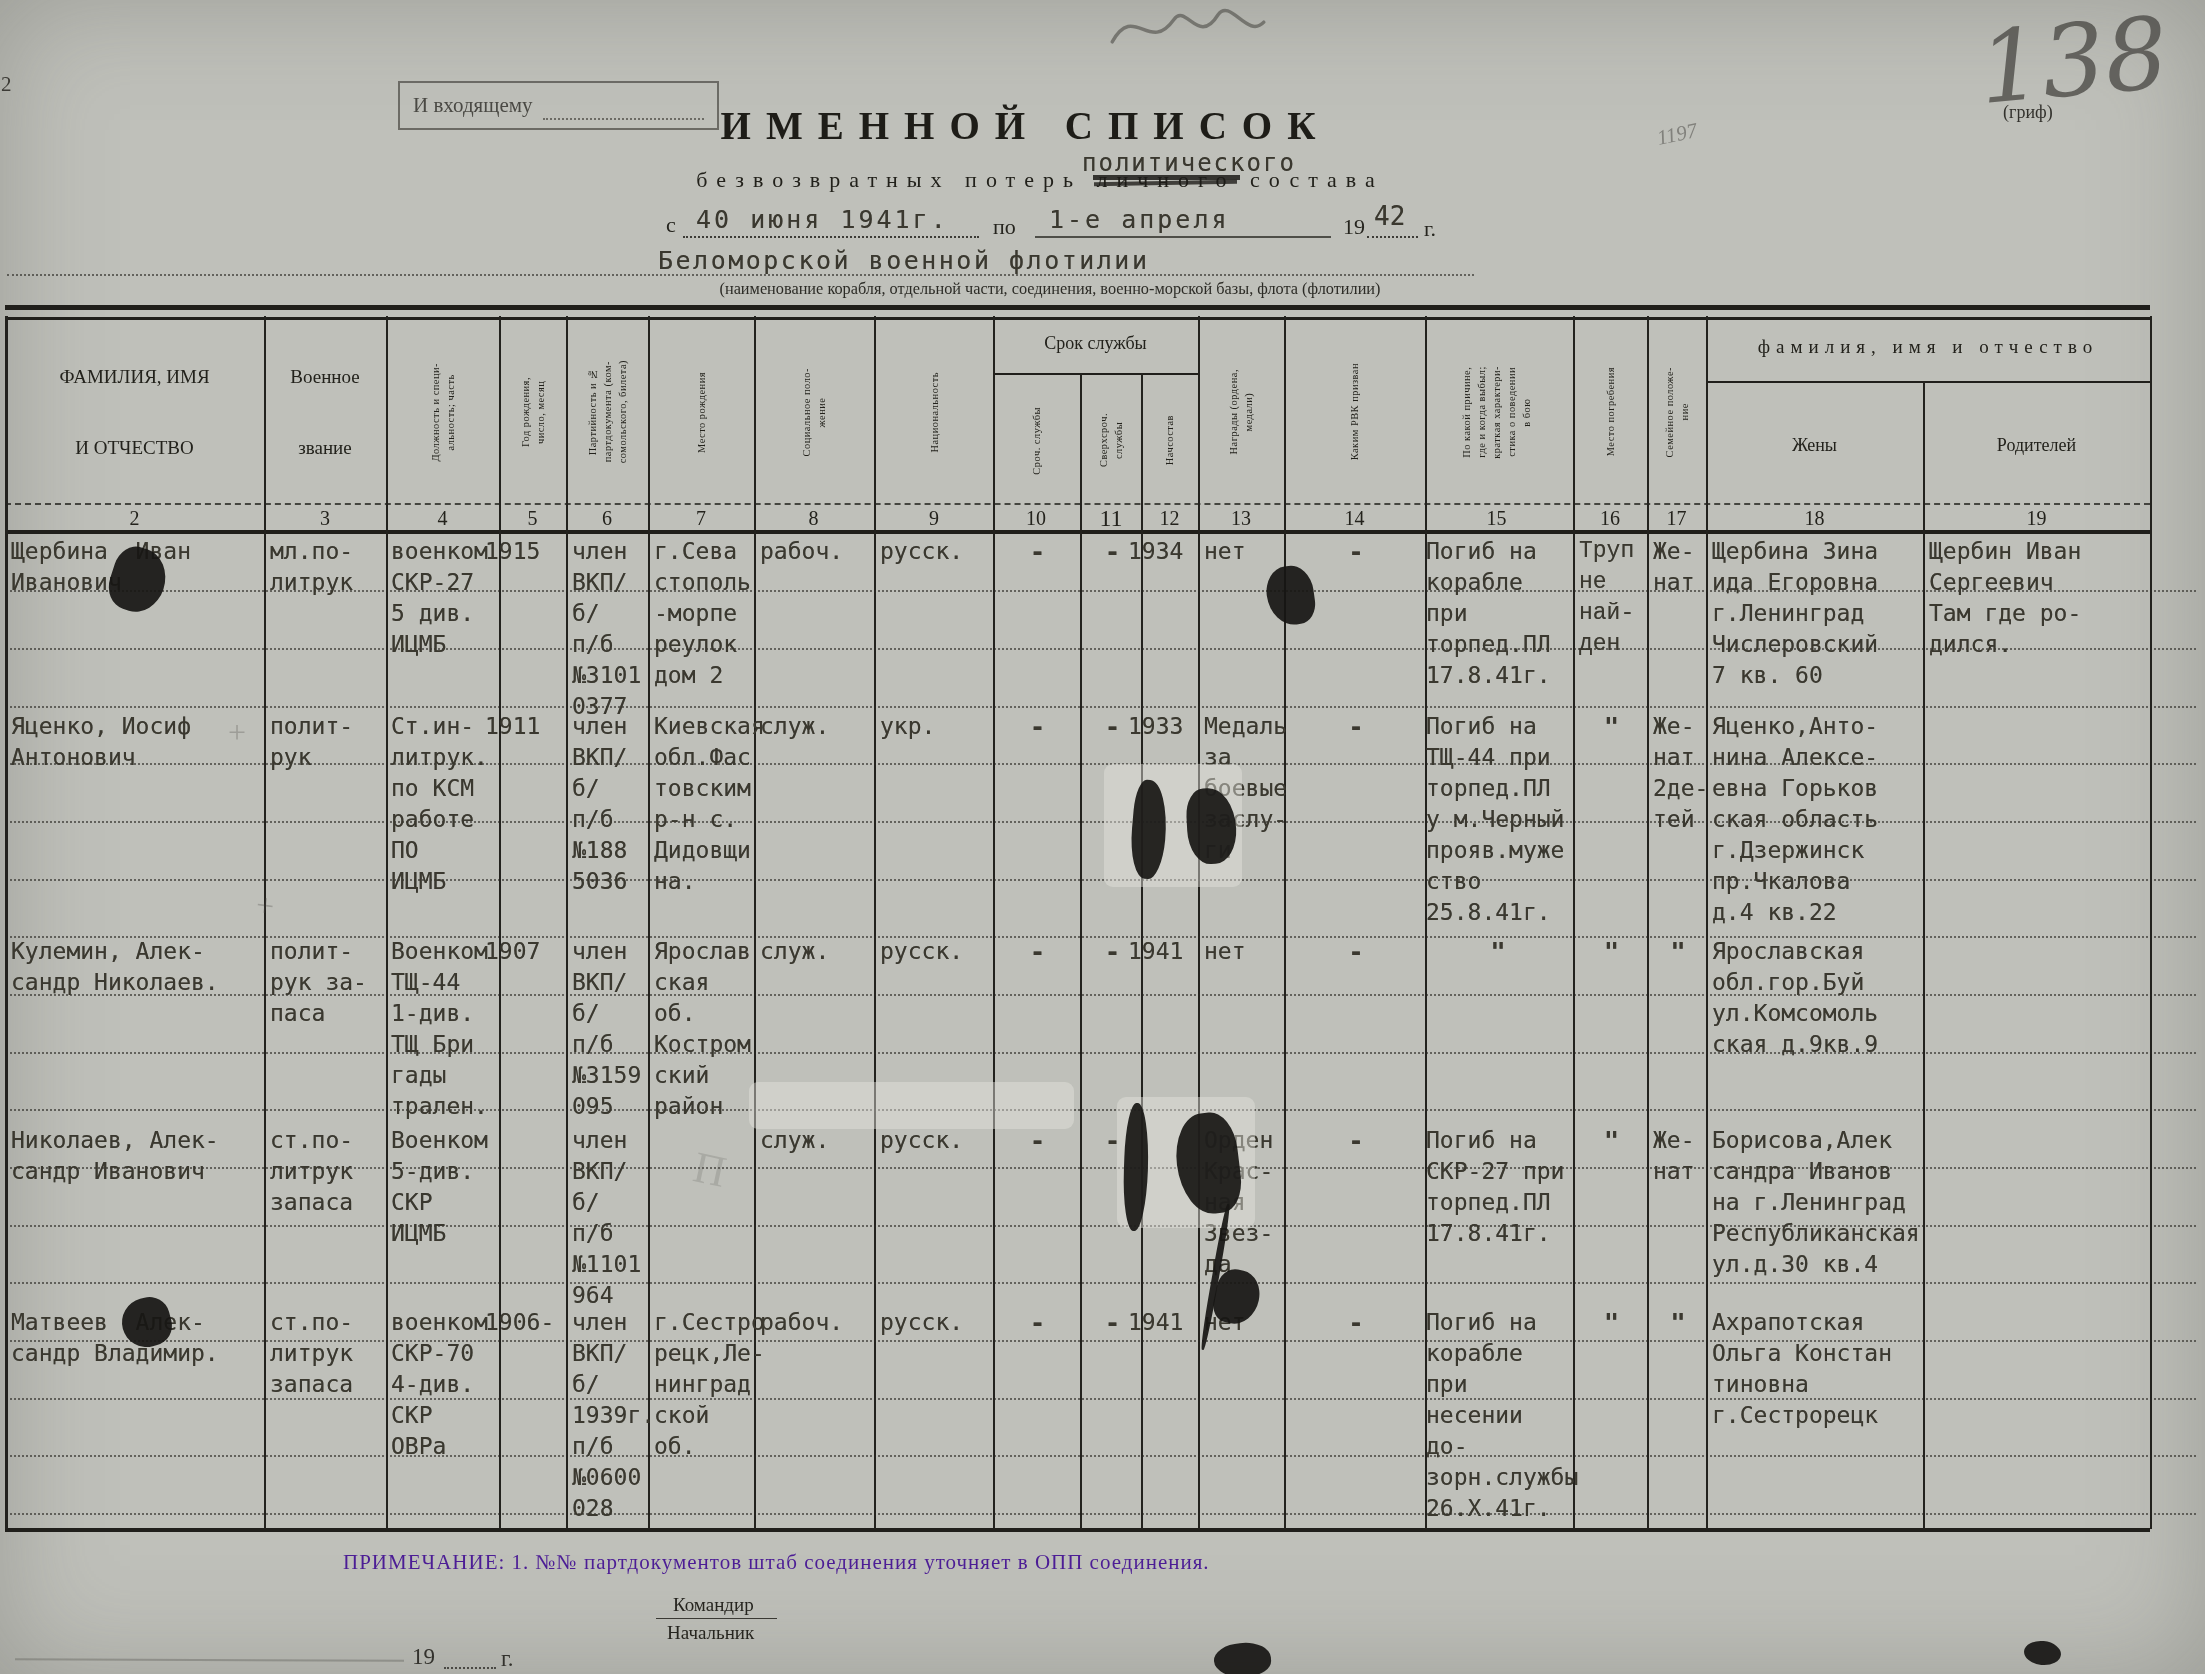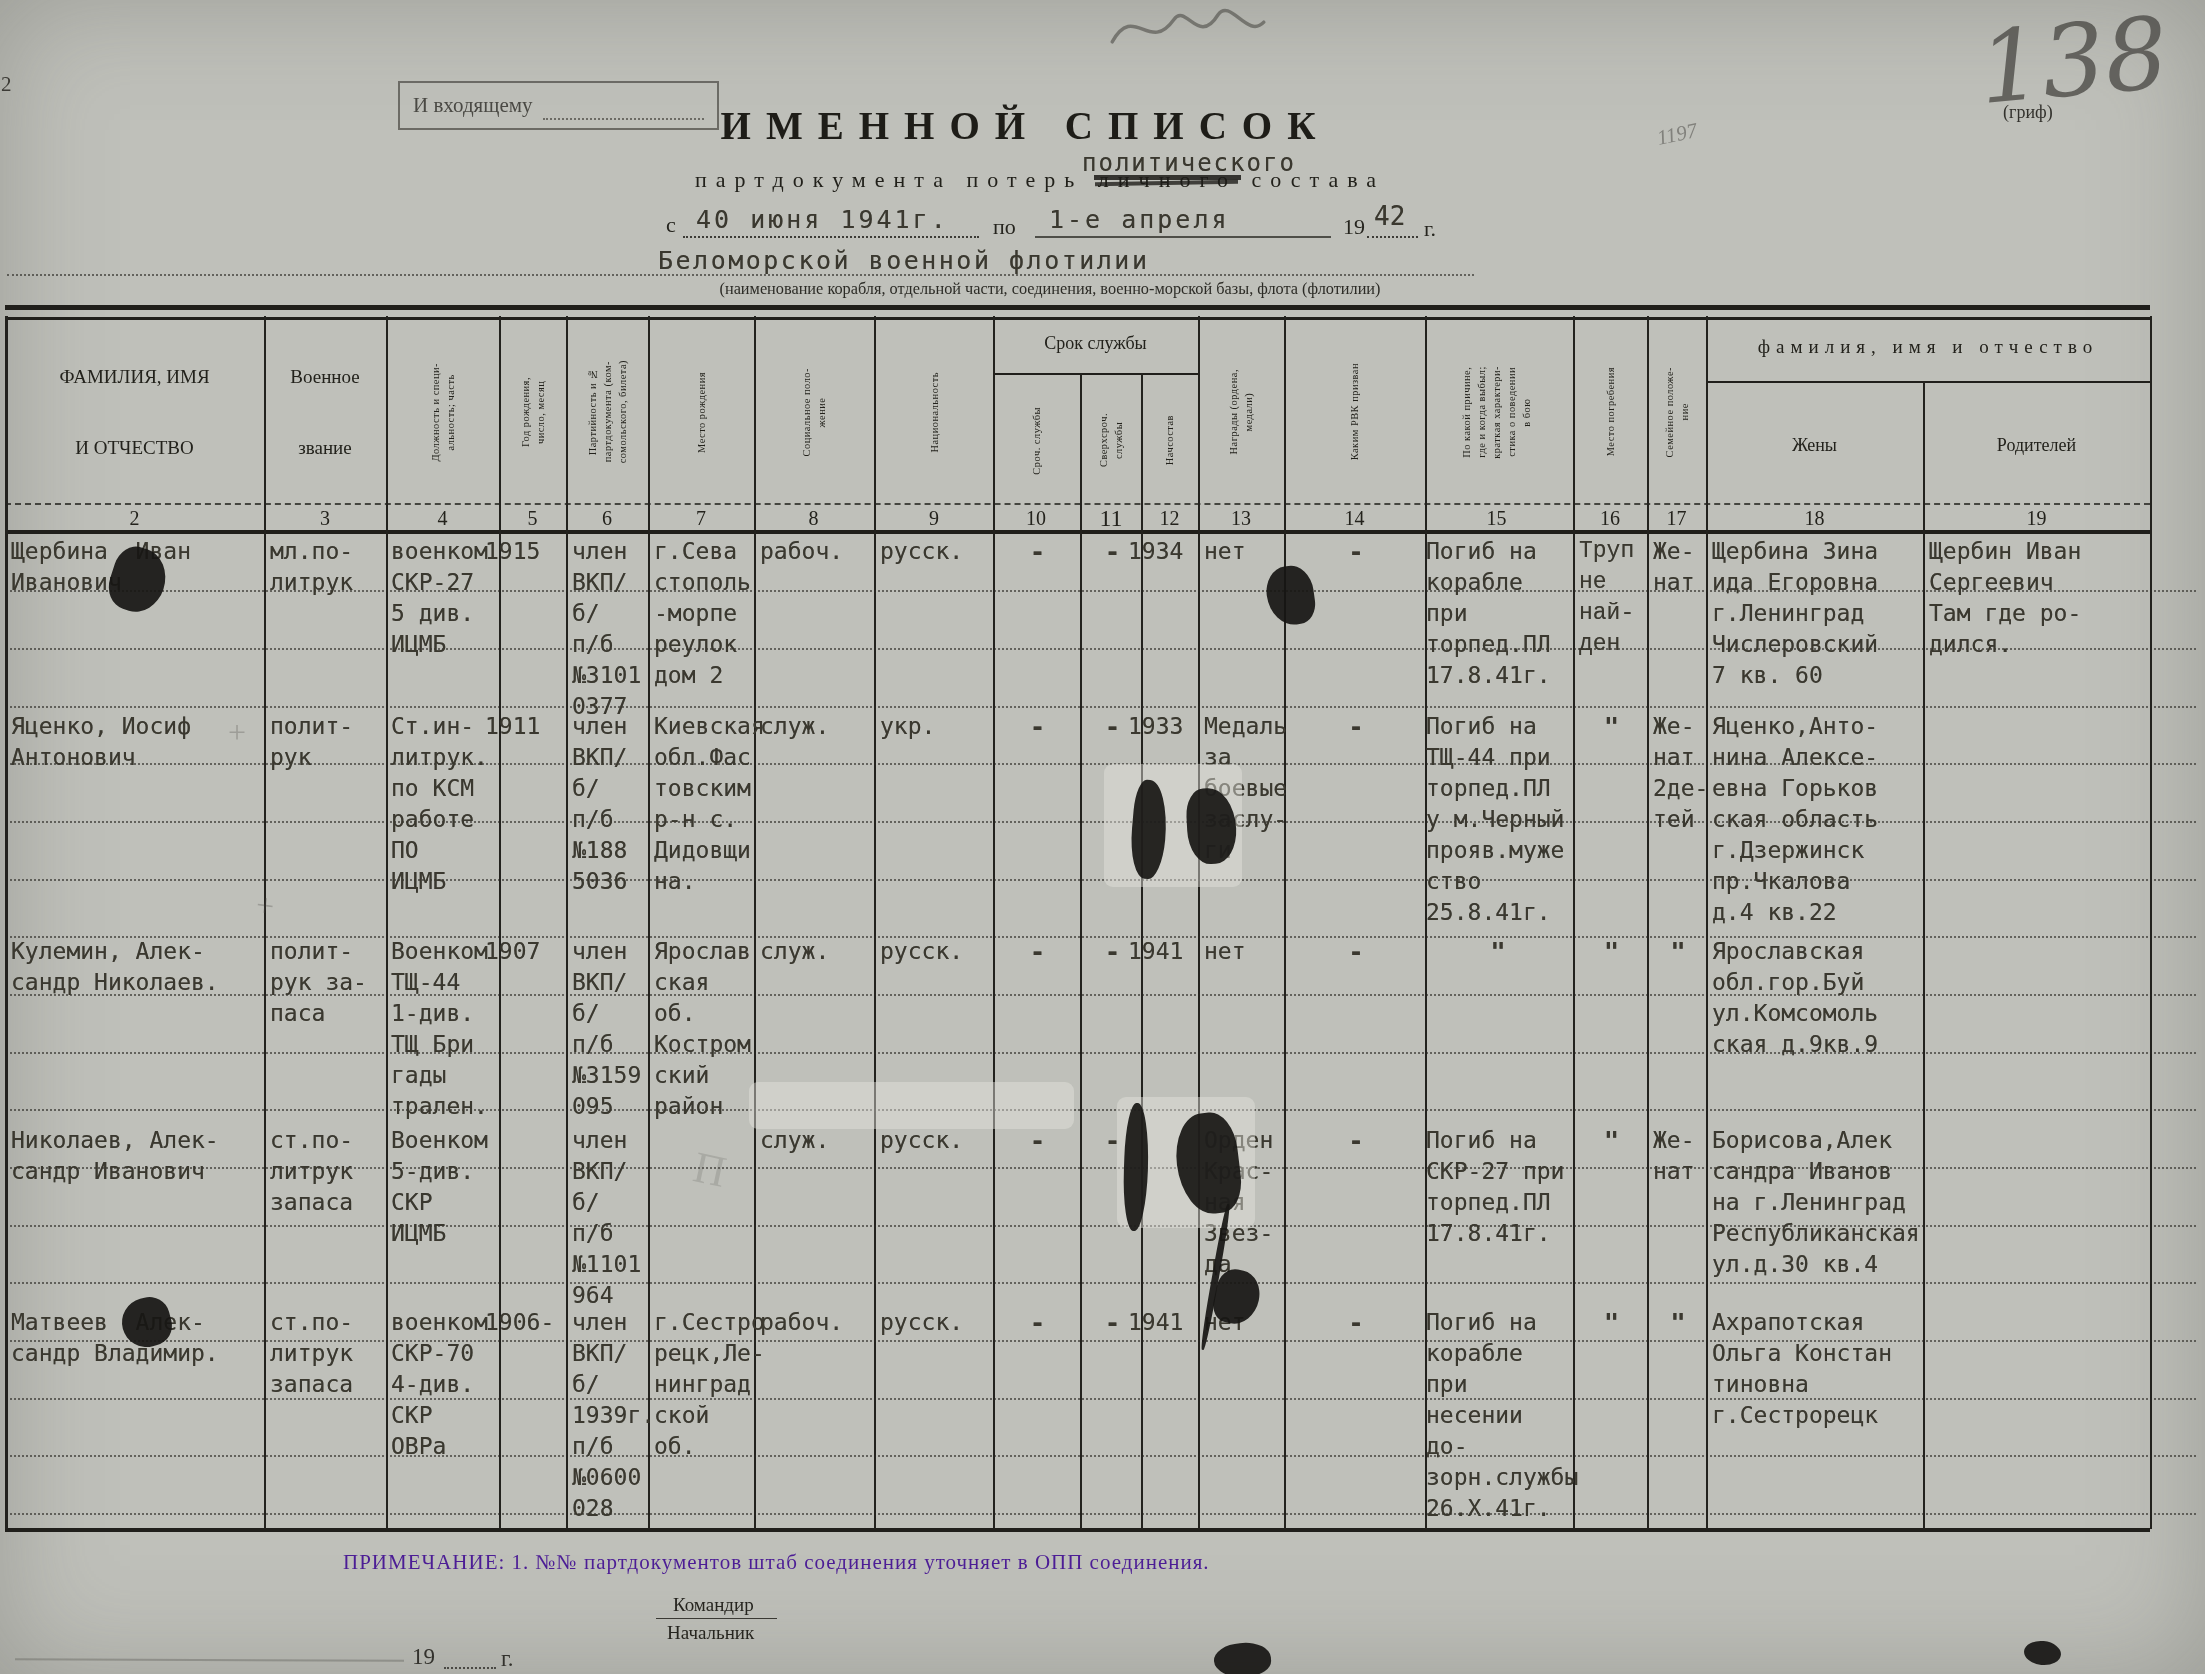--- a/index.html
+++ b/index.html
@@ -46,21 +46,21 @@
   <div class="abs" style="left:1979px;top:3px;font-size:99px;font-style:italic;font-family:'DejaVu Serif',serif;
               color:rgba(74,73,69,.78);transform:rotate(-5deg);">138</div>
   <div class="abs" style="left:1940px;top:95px;width:212px;border-top:3px dotted #38373
 2;"></div>
   <div class="abs serif" style="left:2003px;top:102px;font-size:18px;color:#33322d;">(гриф)</div>
   <div class="abs pencil" style="left:1657px;top:122px;font-size:21px;font-style:italic;transform:rotate(-12deg);">1197</div>
 
   <div class="abs title1" style="left:690px;top:103px;width:671px;">ИМЕННОЙ СПИСОК</div>
   <div class="abs typed" style="left:1082px;top:148px;font-size:24px;letter-spacing:2px;">политического</div>
   <div class="abs title2" style="left:621px;top:167px;width:838px;">
-    <span>партдокумента потерь</span>
+    <span>безвозвратных потерь</span>
     <span class="struck">личного</span>
     <span>состава</span>
   </div>
 
   <div class="abs serif" style="left:666px;top:212px;font-size:22px;">с</div>
   <div class="abs typed" style="left:696px;top:204px;font-size:25px;letter-spacing:3px;">40 июня 1941г.</div>
   <div class="abs" style="left:683px;top:236px;width:296px;border-top:2px dotted #3c3b36;"></div>
   <div class="abs serif" style="left:993px;top:214px;font-size:22px;">по</div>
   <div class="abs typed" style="left:1049px;top:204px;font-size:25px;letter-spacing:3px;">1-е апреля</div>
   <div class="abs" style="left:1035px;top:236px;width:296px;border-top:2px solid rgba(50,49,44,.8);"></div>

